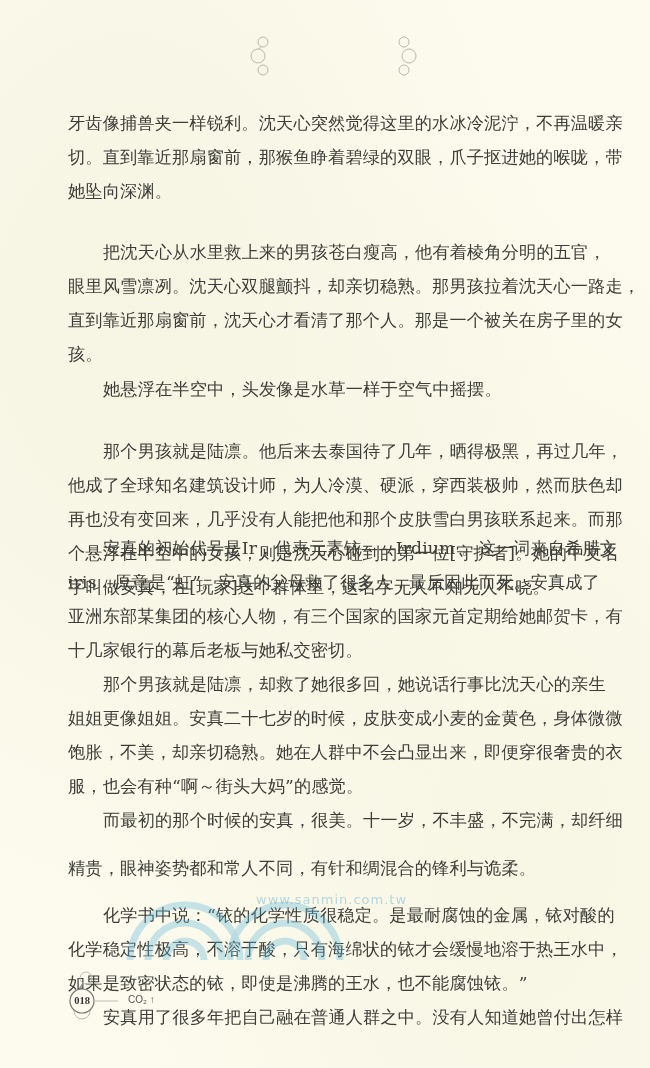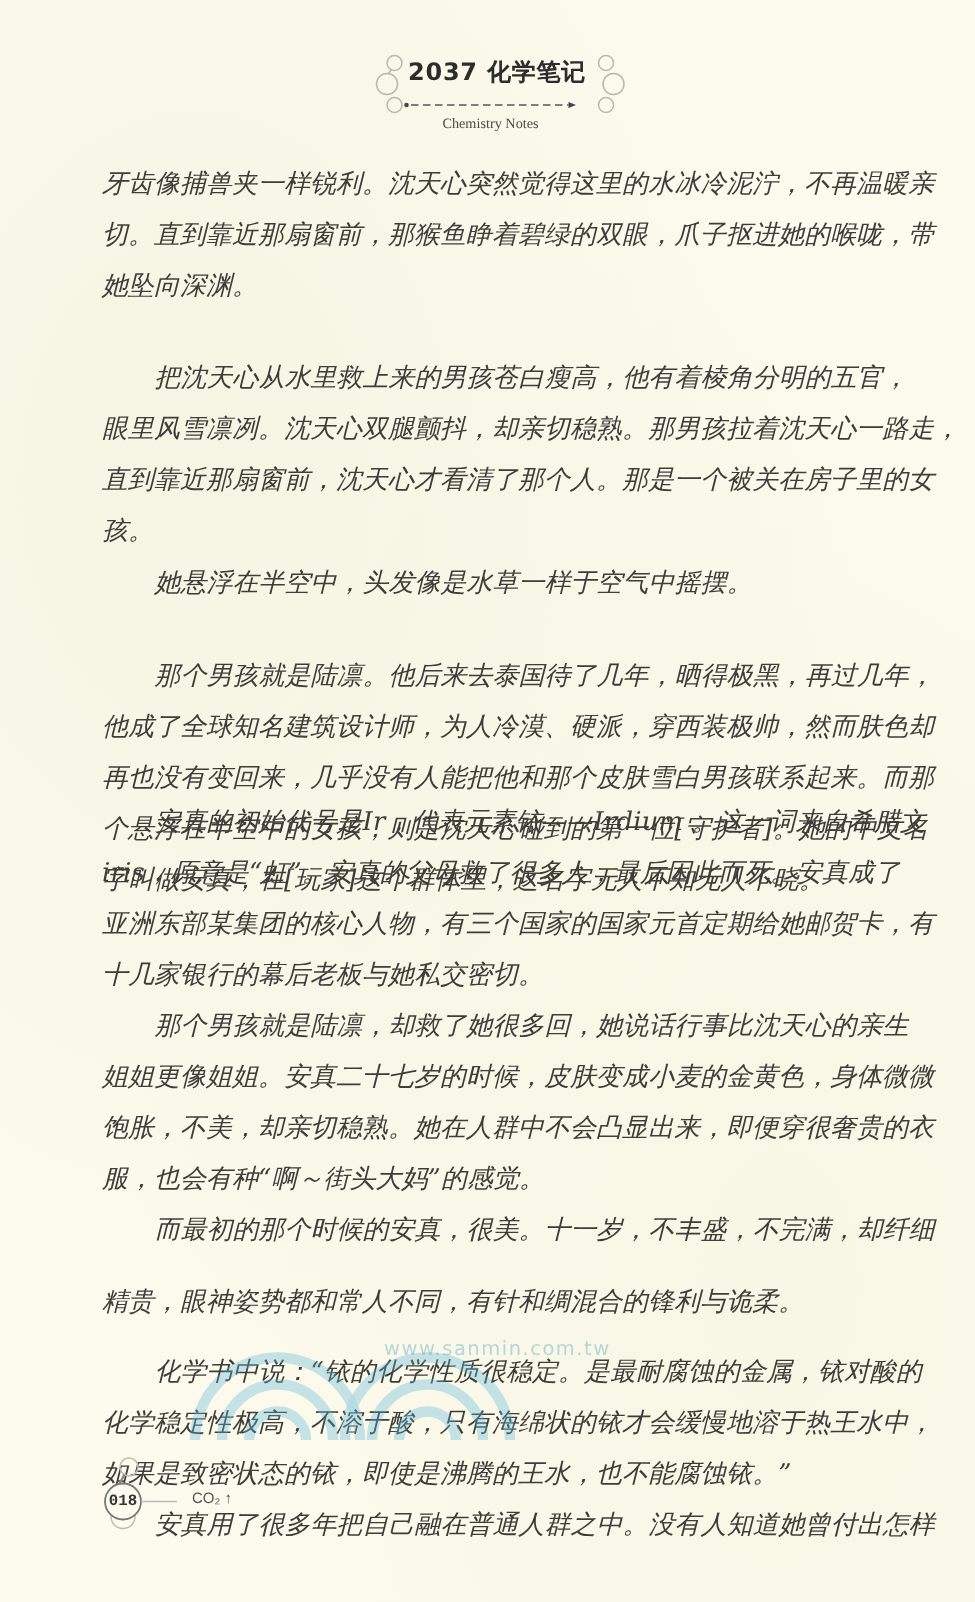--- a/index.html
+++ b/index.html
@@ -84,21 +84,20 @@
       width: 546px;
     }
     .line {
       position: absolute;
       left: 0;
       font-size: 17.2px;
       line-height: 22px;
       white-space: nowrap;
       color: #3d3d39;
       letter-spacing: 0.15px;
-      font-style: italic;
     }
     .indent { left: 35px; }
     
     .watermark {
       position: absolute;
       left: 120px;
       top: 855px;
       width: 390px;
       height: 110px;
       opacity: 0.45;
@@ -132,21 +131,21 @@
       width: 60px;
       height: 55px;
     }
     .page-num {
       position: absolute;
       left: 69px;
       top: 990px;
       width: 26px;
       height: 22px;
       text-align: center;
-      font-family: Liberation Mono, monospace;
+      font-family: Liberation Serif, serif;
       font-weight: bold;
       font-size: 10.5px;
       line-height: 22px;
       color: #333;
     }
     .footer-formula {
       position: absolute;
       left: 128px;
       top: 994px;
       font-family: Liberation Sans, sans-serif;
@@ -160,29 +159,20 @@
 
 <div class="page">
 
   <div class="header">
     <svg class="mol-left" viewBox="0 0 24 44">
       <circle cx="14" cy="8" r="5" fill="none" stroke="#b8b8b0" stroke-width="1"></circle>
       <circle cx="9" cy="22" r="7" fill="none" stroke="#b8b8b0" stroke-width="1"></circle>
       <circle cx="14" cy="36" r="5" fill="none" stroke="#b8b8b0" stroke-width="1"></circle>
       <line x1="12" y1="12" x2="10" y2="15" stroke="#b8b8b0" stroke-width="1"></line>
     </svg>
-    <div class="header-inner">
-      <div class="header-title">2037 化学笔记</div>
-      <svg class="header-rule" viewBox="0 0 116 6">
-        <circle cx="2" cy="3" r="1.5" fill="#444"></circle>
-        <line x1="5" y1="3" x2="110" y2="3" stroke="#555" stroke-width="1" stroke-dasharray="5,3"></line>
-        <polygon points="110,1 115,3 110,5" fill="#444"></polygon>
-      </svg>
-      <div class="header-subtitle">Chemistry Notes</div>
-    </div>
     <svg class="mol-right" viewBox="0 0 22 44">
       <circle cx="8" cy="8" r="5" fill="none" stroke="#b8b8b0" stroke-width="1"></circle>
       <circle cx="13" cy="22" r="7" fill="none" stroke="#b8b8b0" stroke-width="1"></circle>
       <circle cx="8" cy="36" r="5" fill="none" stroke="#b8b8b0" stroke-width="1"></circle>
     </svg>
   </div>
 
   <div class="content">
     <div class="line" style="top:0px">牙齿像捕兽夹一样锐利。沈天心突然觉得这里的水冰冷泥泞，不再温暖亲</div>
     <div class="line" style="top:34px">切。直到靠近那扇窗前，那猴鱼睁着碧绿的双眼，爪子抠进她的喉咙，带</div>

